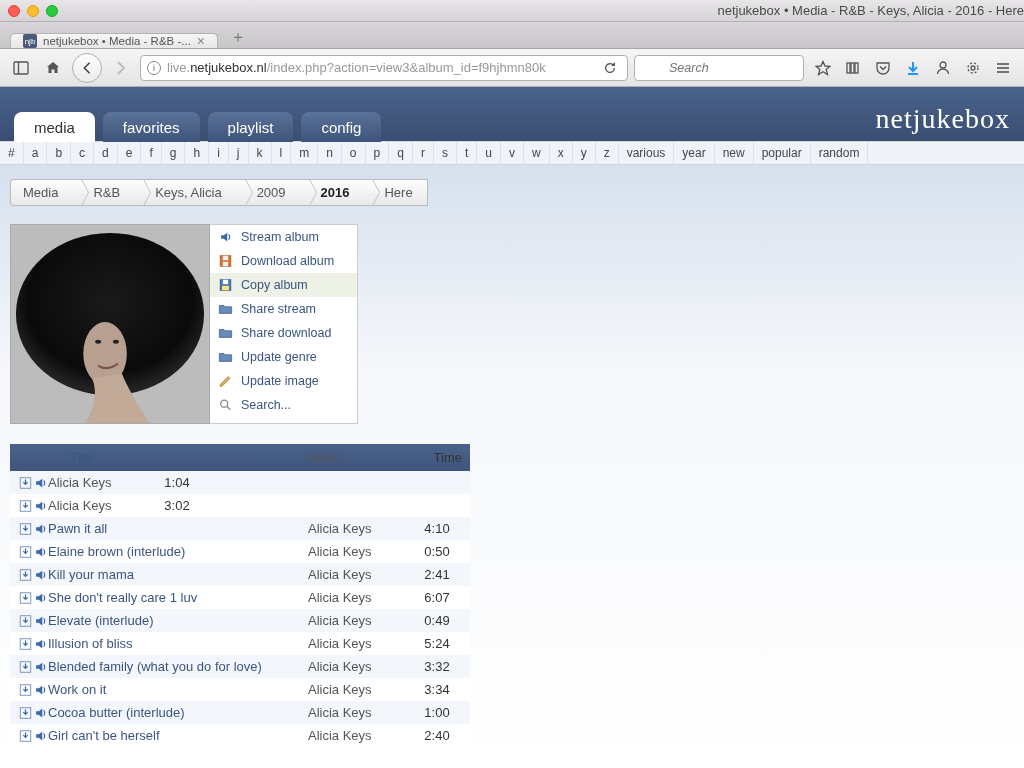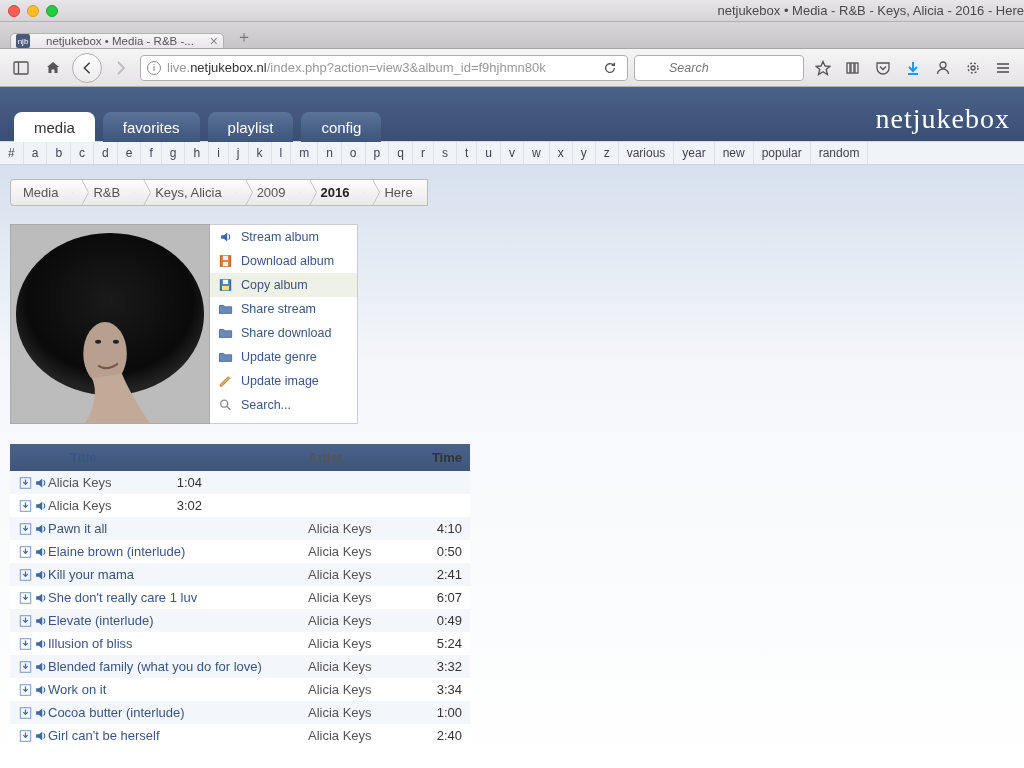--- a/index.html
+++ b/index.html
@@ -9,21 +9,21 @@
 .window-chrome { height: 22px; background: linear-gradient(#e8e6e8, #d5d3d5); border-bottom: 1px solid #b3b1b3; display: flex; align-items: center; padding: 0 8px; position: relative; }
 .traffic-lights { display: flex; gap: 7px; }
 .traffic-light { width: 12px; height: 12px; border-radius: 50%; }
 .tl-close { background: #ff5f57; border: 0.5px solid #e33e32; }
 .tl-min { background: #ffbd2e; border: 0.5px solid #e2a100; }
 .tl-max { background: #28ca42; border: 0.5px solid #17a62b; }
 .window-title { position: absolute; left: 0; right: 0; text-align: right; font-size: 13px; color: #4a4a4a; pointer-events: none; }
 
 
 .tab-strip { height: 27px; background: linear-gradient(#d8d6d8, #c7c5c7); border-bottom: 1px solid #a8a6a8; display: flex; align-items: flex-end; padding-left: 10px; }
-.browser-tab { display: flex; align-items: center; gap: 16px; background: linear-gradient(#f7f6f7, #e8e6e8); border: 1px solid #b3b1b3; border-bottom: none; border-radius: 5px 5px 0 0; padding: 4px 5px; font-size: 11.5px; color: #555; min-width: 180px; height: 15px; }
+.browser-tab { display: flex; align-items: center; gap: 6px; background: linear-gradient(#f7f6f7, #e8e6e8); border: 1px solid #b3b1b3; border-bottom: none; border-radius: 5px 5px 0 0; padding: 4px 12px; font-size: 11.5px; color: #555; min-width: 180px; height: 15px; }
 .favicon { width: 14px; height: 14px; background: #4a5a7a; border-radius: 2px; font-size: 8px; color: #fff; display: flex; align-items: center; justify-content: center; }
 .tab-close { color: #888; font-size: 14px; margin-left: auto; }
 .new-tab { margin-left: 6px; color: #777; font-size: 16px; padding: 0 6px; }
 
 
 .browser-toolbar { height: 38px; background: linear-gradient(#f6f5f6, #e5e3e5); border-bottom: 1px solid #b3b1b3; display: flex; align-items: center; padding: 0 8px; gap: 6px; }
 .tb-btn { width: 26px; height: 24px; display: flex; align-items: center; justify-content: center; color: #555; }
 .tb-icon { width: 16px; height: 16px; }
 .nav-back { width: 30px; height: 30px; border: 1px solid #b0b0b0; border-radius: 50%; background: linear-gradient(#fdfdfd, #ebebeb); display: flex; align-items: center; justify-content: center; }
 .url-bar { flex: 1; height: 26px; border: 1px solid #b0b0b0; border-radius: 4px; background: #fff; display: flex; align-items: center; padding: 0 6px; gap: 6px; max-width: 520px; }
@@ -63,32 +63,32 @@
 .album-row { display: flex; gap: 0; margin-bottom: 20px; }
 .album-art { width: 200px; height: 200px; background: linear-gradient(135deg, #ccc, #888); border: 1px solid #aaa; position: relative; overflow: hidden; }
 .album-art-silhouette { position: absolute; inset: 0; }
 .album-actions { border: 1px solid #ccc; border-left: none; background: #fff; width: 148px; text-align: right; }
 .action-item { padding: 5px 8px; font-size: 12.5px; color: #3a5580; display: flex; align-items: center; gap: 8px; cursor: pointer; }
 .action-item.hover { background: #eef2e6; }
 .action-icon { width: 15px; height: 14px; display: inline-flex; align-items: center; justify-content: center; }
 
 
 .track-table { width: 460px; }
-.tt-header { display: flex; background: linear-gradient(#4a628a, #3e547b); color: #fff; font-weight: bold; padding: 6px 8px; font-size: 13px; }
+.tt-header { display: flex; background: linear-gradient(#4a628a, #3e547b); color: #fff; font-weight: normal; padding: 6px 8px; font-size: 13px; }
 .tt-header .c-title { flex: 1; padding-left: 8px; }
 .tt-header .c-artist { width: 104px; }
 .tt-header .c-time { width: 50px; text-align: right; }
 .tt-row { display: flex; align-items: center; padding: 4px 8px; font-size: 13px; color: #3a5580; }
 .tt-row:nth-child(odd) { background: #f3f6fa; }
 .tt-row:nth-child(even) { background: #fff; }
 .c-dl { width: 22px; }
 .c-play { width: 22px; }
 .c-title { flex: 1; color: #3a5580; }
 .c-artist { width: 104px; color: #555; }
-.c-time { width: 50px; text-align: right; color: #333; }
+.c-time { width: 50px; text-align: center; color: #333; }
 .mini-icon { width: 15px; height: 14px; display: inline-flex; align-items: center; justify-content: center; }
 </style>
 </head>
 <body>
 
 <div class="window-chrome">
   <div class="traffic-lights">
     <div class="traffic-light tl-close"></div>
     <div class="traffic-light tl-min"></div>
     <div class="traffic-light tl-max"></div>

